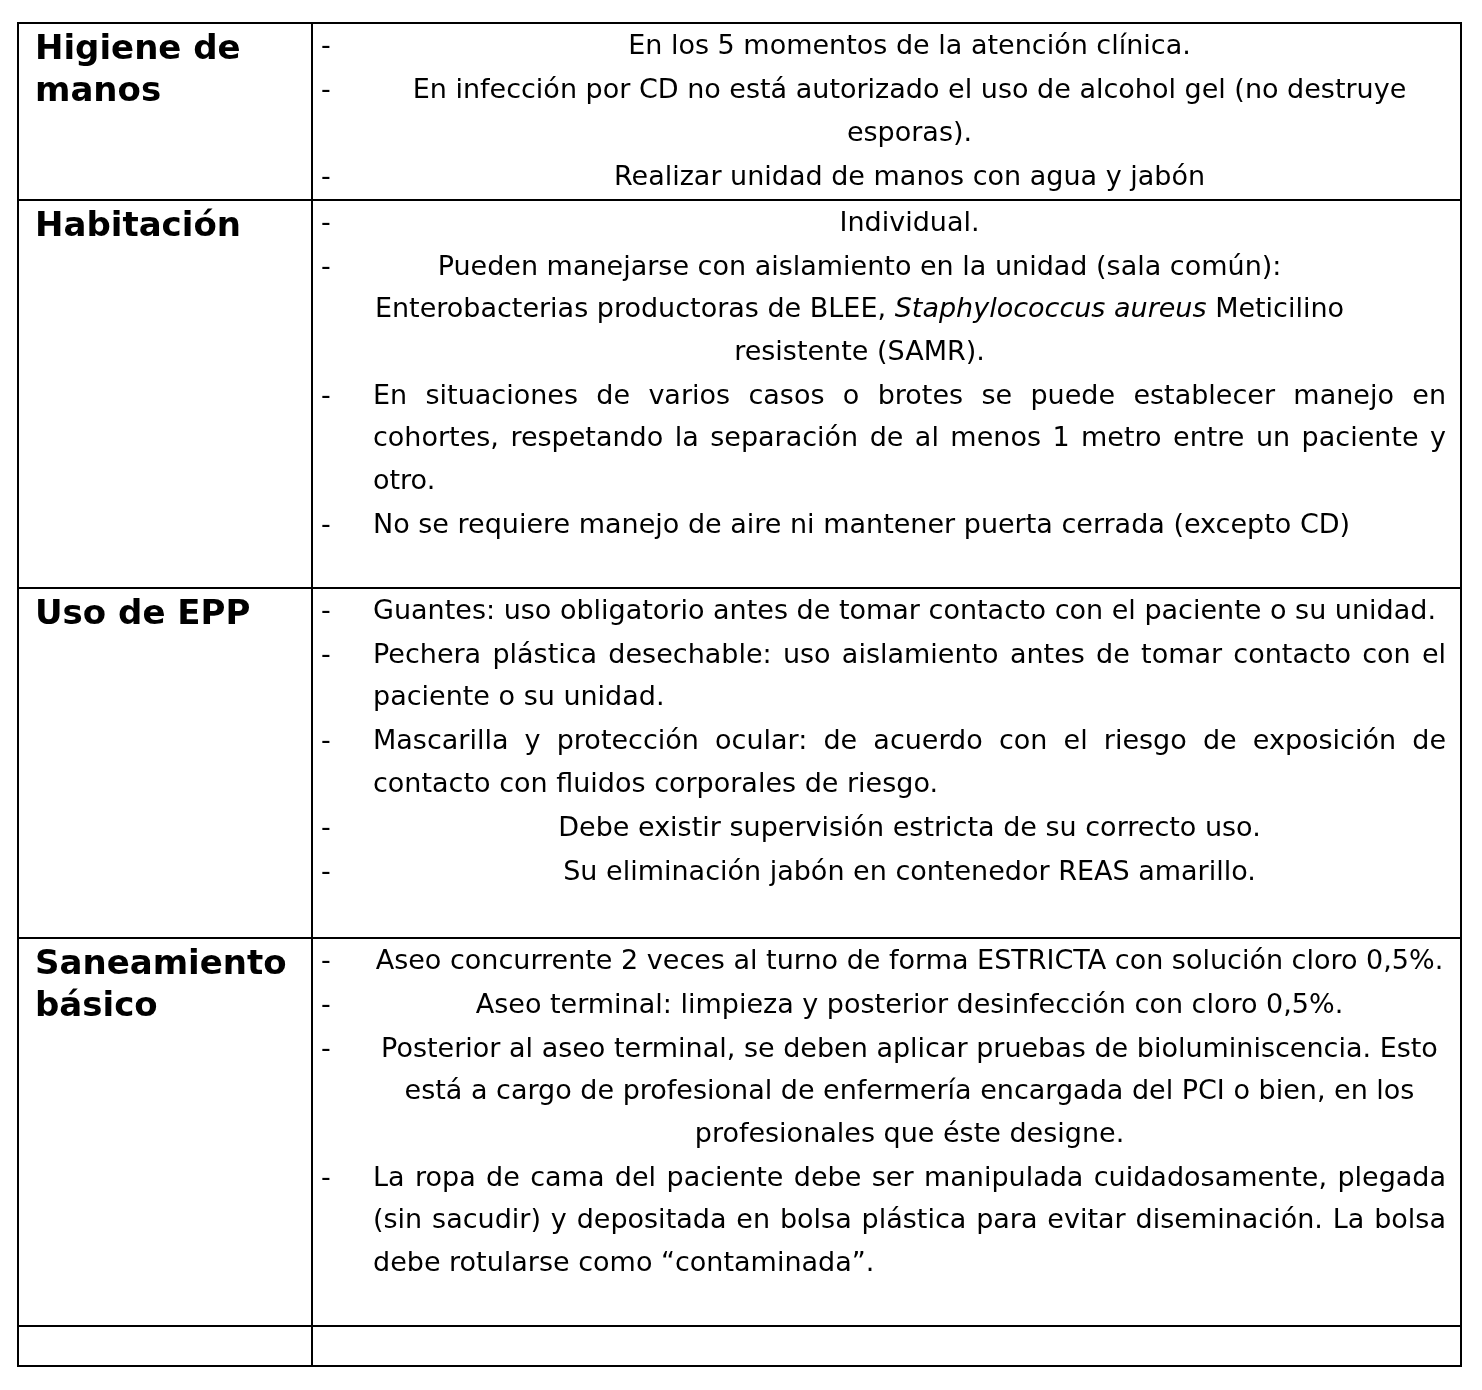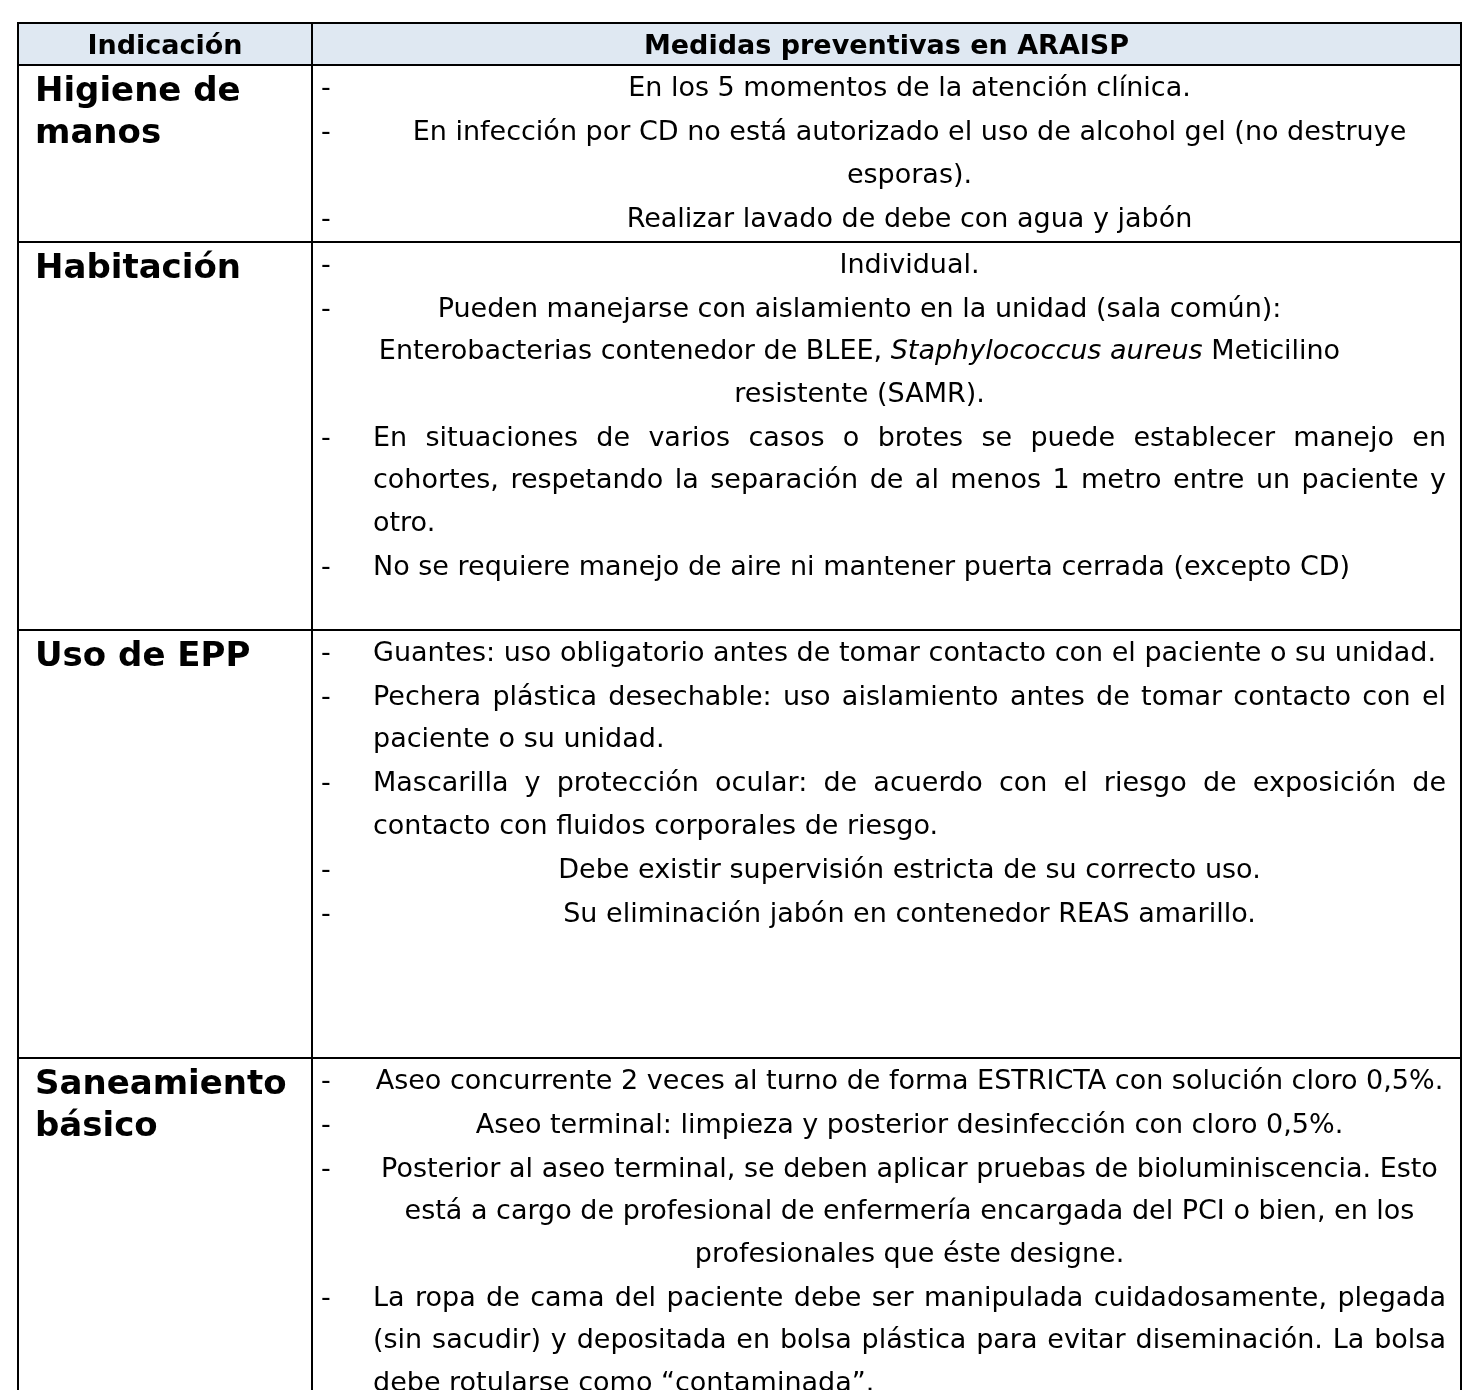--- a/index.html
+++ b/index.html
@@ -8,65 +8,61 @@
   .tbl { position:absolute; left:17px; top:22px; width:1445px; border-collapse:collapse; table-layout:fixed; }
   .tbl td, .tbl th { border:2px solid #000; vertical-align:top; padding:0; }
   .tbl th { background:#dfe8f2; height:40px; font-size:27px; font-weight:bold; text-align:center; vertical-align:middle; }
   .col1 { width:294px; }
   .ind { font-size:34px; font-weight:bold; line-height:42px; padding:2px 10px 0 16px !important; }
   .items { padding:0 14px 0 0 !important; }
   .item { display:flex; font-size:27px; line-height:42.5px; margin-bottom:1.5px; }
   .dash { width:60px; flex:0 0 60px; padding-left:8px; box-sizing:border-box; }
   .txt { flex:1; text-align:justify; }
   .txt.left { text-align:center; }
-  .r1 { height:176px; } .r2 { height:388px;border-radius:10px; } .r3 { height:428px; } .r4 { height:388px; } .r5 { height:40px; }
+  .r1 { height:176px; } .r2 { height:388px;border-radius:10px; } .r3 { height:350px; } .r4 { height:388px; } .r5 { height:40px; }
   i { }
 </style>
 </head>
 <body>
 
 <table class="tbl">
   <colgroup>
       <col class="col1">
       <col>
     </colgroup>
   <tbody>
-      <tr>
-    <th>Indicación</th>
-    <th>Medidas preventivas en ARAISP</th>
-  </tr>
 
   <tr class="r1">
     <td class="ind">Higiene de manos</td>
     <td class="items">
       <div class="item">
             <span class="dash">-</span>
             <span class="txt left">En los 5 momentos de la atención clínica.</span>
           </div>
       <div class="item">
             <span class="dash">-</span>
             <span class="txt left">En infección por CD no está autorizado el uso de alcohol gel (no destruye esporas).</span>
           </div>
       <div class="item">
             <span class="dash">-</span>
-            <span class="txt left">Realizar lavado de debe con agua y jabón</span>
+            <span class="txt left">Realizar unidad de manos con agua y jabón</span>
           </div>
     </td>
   </tr>
 
   <tr class="r2">
     <td class="ind">Habitación</td>
     <td class="items">
       <div class="item">
             <span class="dash">-</span>
             <span class="txt left">Individual.</span>
           </div>
       <div class="item">
             <span class="dash">-</span>
-            <span class="txt left" style="padding-right:100px"><span>Pueden manejarse con aislamiento en la unidad (sala común): Enterobacterias contenedor de BLEE, </span><i>Staphylococcus aureus</i><span> Meticilino resistente (SAMR).</span></span>
+            <span class="txt left" style="padding-right:100px"><span>Pueden manejarse con aislamiento en la unidad (sala común): Enterobacterias productoras de BLEE, </span><i>Staphylococcus aureus</i><span> Meticilino resistente (SAMR).</span></span>
           </div>
       <div class="item">
             <span class="dash">-</span>
             <span class="txt">En situaciones de varios casos o brotes se puede establecer manejo en cohortes, respetando la separación de al menos 1 metro entre un paciente y otro.</span>
           </div>
       <div class="item">
             <span class="dash">-</span>
             <span class="txt">No se requiere manejo de aire ni mantener puerta cerrada (excepto CD)</span>
           </div>
     </td>

